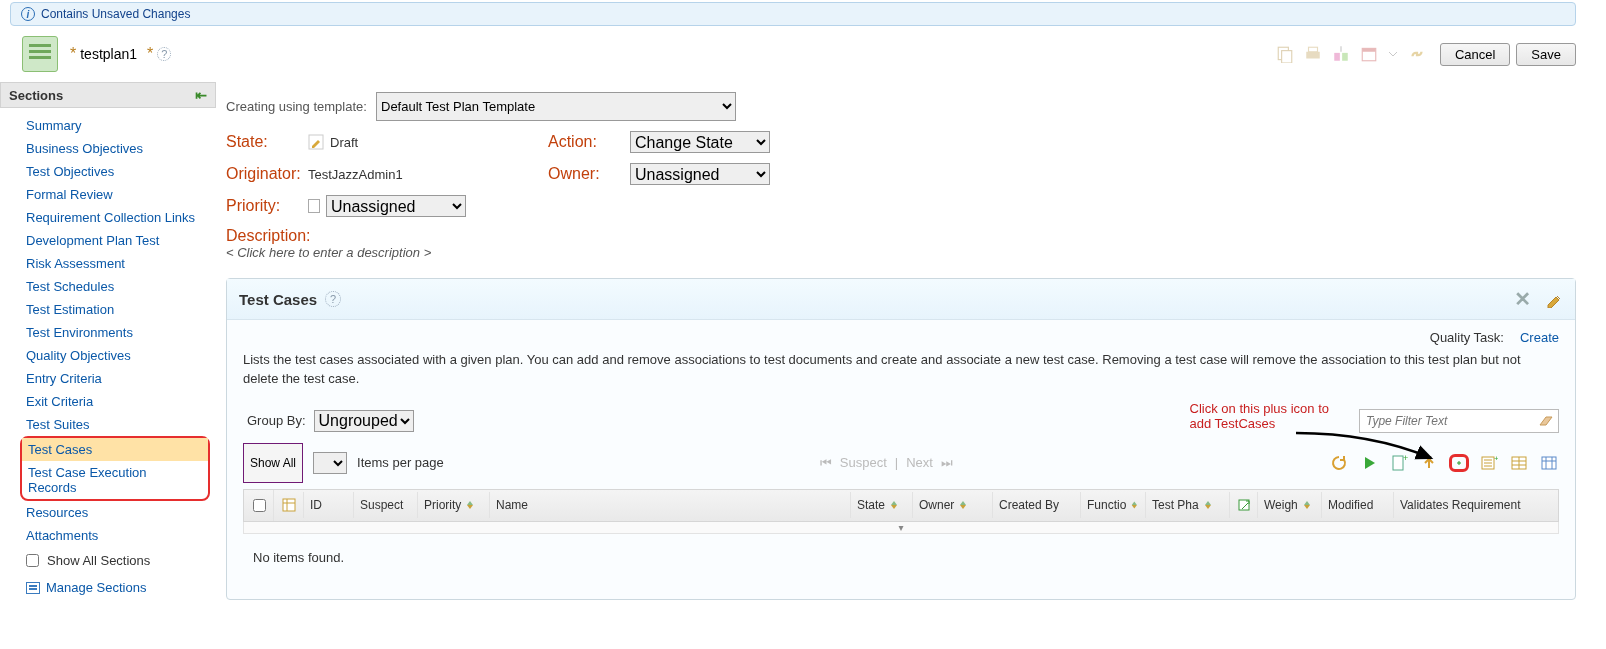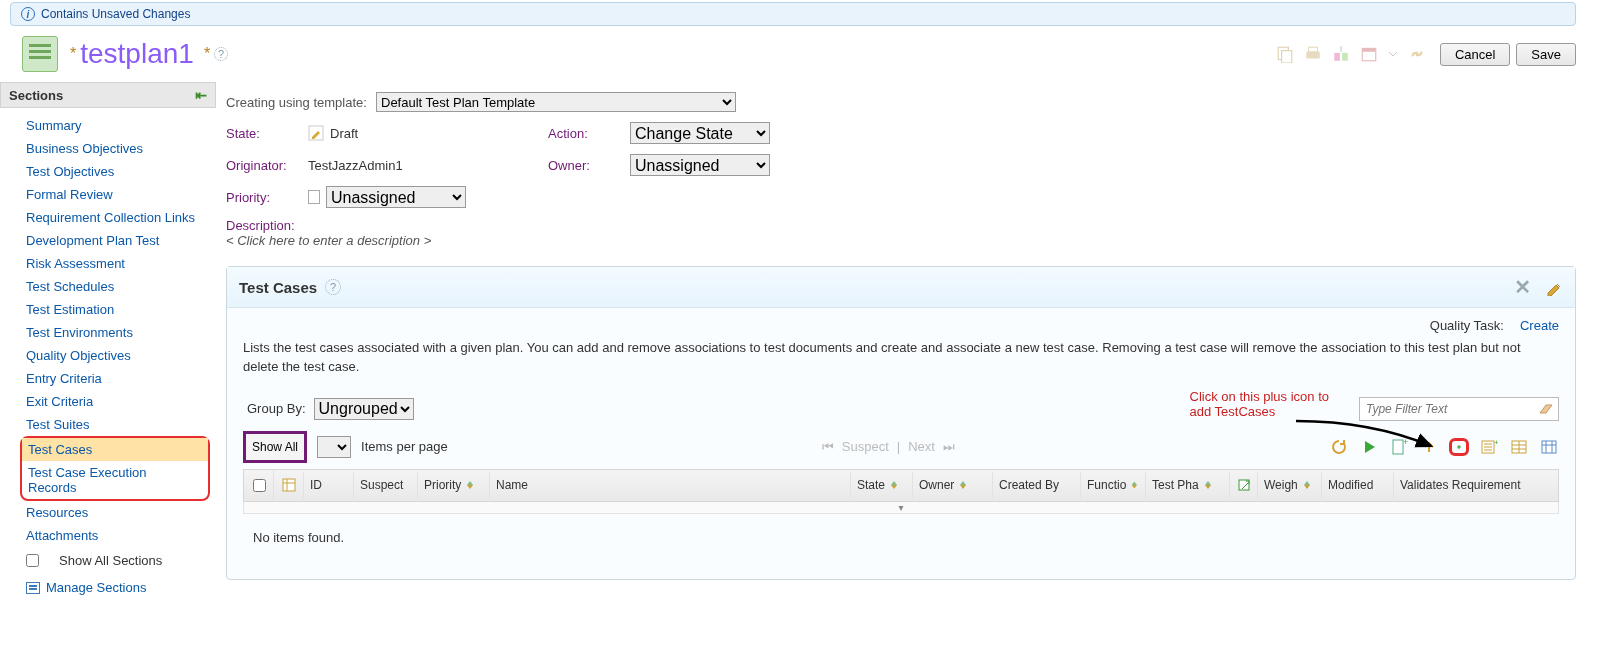--- a/index.html
+++ b/index.html
@@ -34,21 +34,21 @@
   }
   .plan-icon {
     width: 36px; height: 36px; background: #cfe8c8; border: 1px solid #8bbf74;
     border-radius: 3px; position: relative; margin-right: 8px;
   }
   .plan-icon::before {
     content:""; position:absolute; left:6px; right:6px; top:7px; height:3px; background:#6fa85b;
     box-shadow: 0 6px 0 #6fa85b, 0 12px 0 #6fa85b;
   }
   .star { color:#b97e1f; font-size:16px; margin:0 4px; }
-  .plan-title { font-size:28px; color:#8b5cf6; margin-right:6px; }
+  .plan-title { font-size:14px; color:#000000; margin-right:6px; }
   .header-spacer { flex:1; }
   .toolbar-icons { display:flex; gap:10px; align-items:center; margin-right:14px; }
   .tbi { width:18px; height:18px; display:inline-block; opacity:.45; }
   .tbi svg { width:100%; height:100%; }
   .btn {
     background: linear-gradient(#f6f6f6,#e7e7e7);
     border:1px solid #999; border-radius:3px; padding:3px 14px;
     font-size:13px; cursor:pointer;
   }
   .btn + .btn { margin-left:6px; }
@@ -60,31 +60,31 @@
     font-weight:bold; font-size:13px;
   }
   .pin-icon { color:#3a8a2a; font-size:14px; }
   .sb-list { padding:6px 0 6px 12px; }
   .sb-item { color:#0a58a8; padding:4px 12px 4px 14px; cursor:pointer; font-size:13px; }
   .sb-item.active { background:#ffe2a6; }
   .sb-highlight-group {
      border:2px solid #e62e2e; border-radius:8px; margin:0 6px 0 8px; padding:0 0;
   }
   .sb-item.hl { padding-left:6px; }
-  .sb-chk { display:flex; align-items:center; gap:20px; padding:6px 14px; color:#333; }
+  .sb-chk { display:flex; align-items:center; gap:8px; padding:6px 14px; color:#333; }
   .sb-chk input { margin:0; }
   .sb-manage { display:flex; align-items:center; gap:6px; padding:6px 14px; color:#0a58a8; cursor:pointer; }
   .mgr-icon { width:14px; height:12px; border:1px solid #3a7bbf; display:inline-block; position:relative; }
   .mgr-icon::before { content:""; position:absolute; left:2px; right:2px; top:2px; height:2px; background:#3a7bbf; box-shadow:0 3px 0 #3a7bbf; }
 
   .main { flex:1; padding:0 30px 0 10px; }
   .row { display:flex; align-items:center; margin:10px 0; }
   .lbl { color:#555; width:150px; font-size:13px; }
-  .lbl2 { color:#701a75; width:82px; font-size:13px; }
-  select.big { width:360px; height:20px; border:1px solid #999; font-size:13px; }
+  .lbl2 { color:#c2410c; width:82px; font-size:16px; }
+  select.big { width:360px; height:29px; border:1px solid #999; font-size:13px; }
   select.sm { height:22px; border:1px solid #999; font-size:16px; }
   .draft-pill { display:inline-flex; align-items:center; gap:6px; }
   .pencil-icon { width:16px; height:16px; display:inline-block; }
   .col-gap { width:60px; }
   .prio-icon { width:12px; height:14px; border:1px solid #aaa; display:inline-block; margin-right:6px; }
   .desc-row { display:flex; align-items:flex-start; margin:6px 0;flex-direction:column; }
   .desc-ph { font-style:italic; color:#555; }
 
   .panel {
     margin-top:18px; border:1px solid #cbd8df; border-radius:4px;
@@ -117,21 +117,21 @@
   .filter-box {
     width:200px; height:24px; border:1px solid #bbb;
     display:flex; align-items:center; padding:0 4px; background:#fff;
   }
   .filter-box input {
     border:none; outline:none; flex:1; font-size:12px; color:#888; font-style:italic;
   }
   .eraser { width:16px; height:12px; display:inline-block; }
 
   .paging-row { display:flex; align-items:center; gap:10px; padding:6px 0; }
-  .showall-btn { border:3px solid #701a75; background:#f5f5f5; padding:6px 6px; font-size:12px; }
+  .showall-btn { border:1px solid #701a75; background:#f5f5f5; padding:12px 6px; font-size:12px; }
   .paging-center { flex:1; display:flex; justify-content:center; align-items:center; gap:8px; color:#999; font-size:13px; }
   .pg-dis { color:#bbb; }
   .mini-icons { display:flex; gap:10px; align-items:center; }
   .mini { width:20px; height:18px; display:inline-flex; align-items:center; justify-content:center; cursor:pointer; }
   .mini svg { width:18px; height:18px; }
   .plus-highlight { border:3px solid #e62e2e; border-radius:6px; padding:2px 4px; }
 
   .table-head {
     display:flex; align-items:center; background:linear-gradient(#f4f4f4,#e9e9e9);
     border:1px solid #d6d6d6; font-size:12px; color:#333;

